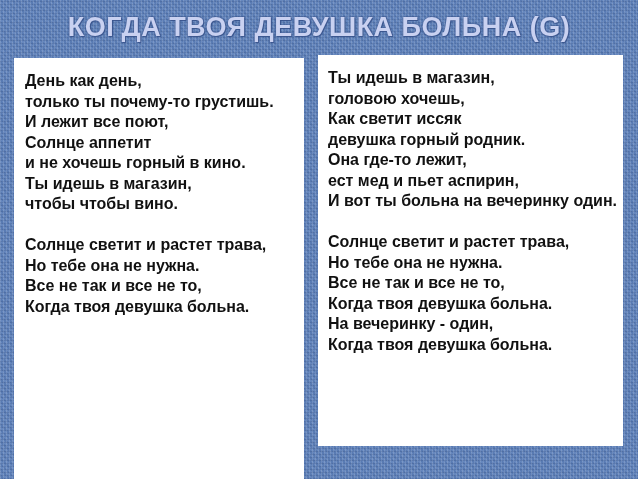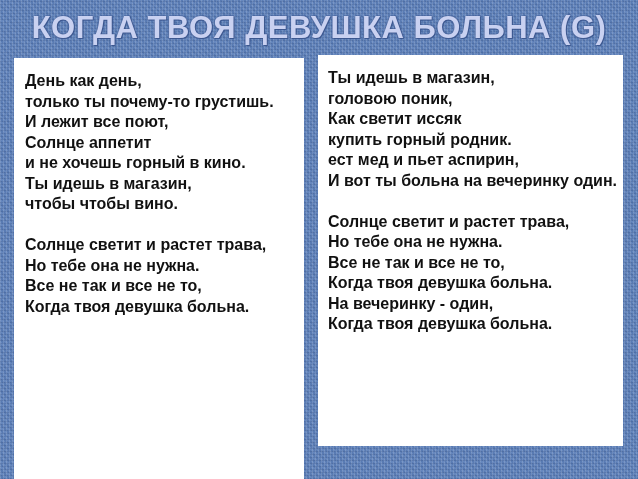--- a/index.html
+++ b/index.html
@@ -19,21 +19,21 @@
       repeating-linear-gradient(45deg, rgba(255,255,255,0.05) 0 2px, rgba(20,40,85,0.07) 2px 4px);
     font-family: "Liberation Sans", sans-serif;
   }
   .slide-title {
     position: absolute;
     top: 12px;
     left: 0;
     width: 100%;
     text-align: center;
     font-weight: bold;
-    font-size: 31px;
+    font-size: 27px;
     line-height: 31px;
     letter-spacing: 0.5px;
     color: var(--title, #c9d1f1);
     text-shadow:
       1px 1px 0 rgba(56,84,140,0.85),
       -1px 1px 0 rgba(56,84,140,0.35),
       1px -1px 0 rgba(56,84,140,0.35),
       0 0 2px rgba(56,84,140,0.6);
     white-space: nowrap;
   }
@@ -80,23 +80,24 @@
       <div class="lyric-line">чтобы чтобы вино.</div>
       <div class="lyric-line">&nbsp;</div>
       <div class="lyric-line">Солнце светит и растет трава,</div>
       <div class="lyric-line">Но тебе она не нужна.</div>
       <div class="lyric-line">Все не так и все не то,</div>
       <div class="lyric-line">Когда твоя девушка больна.</div>
     </div>
 
   <div class="lyrics-box box-right">
       <div class="lyric-line">Ты идешь в магазин,</div>
-      <div class="lyric-line">головою поник,</div>
+      <div class="lyric-line">головою хочешь,</div>
       <div class="lyric-line">Как светит иссяк</div>
-      <div class="lyric-line">купить горный родник.</div>
+      <div class="lyric-line">девушка горный родник.</div>
+      <div class="lyric-line">Она где-то лежит,</div>
       <div class="lyric-line">ест мед и пьет аспирин,</div>
       <div class="lyric-line">И вот ты больна на вечеринку один.</div>
       <div class="lyric-line">&nbsp;</div>
       <div class="lyric-line">Солнце светит и растет трава,</div>
       <div class="lyric-line">Но тебе она не нужна.</div>
       <div class="lyric-line">Все не так и все не то,</div>
       <div class="lyric-line">Когда твоя девушка больна.</div>
       <div class="lyric-line">На вечеринку - один,</div>
       <div class="lyric-line">Когда твоя девушка больна.</div>
     </div>

